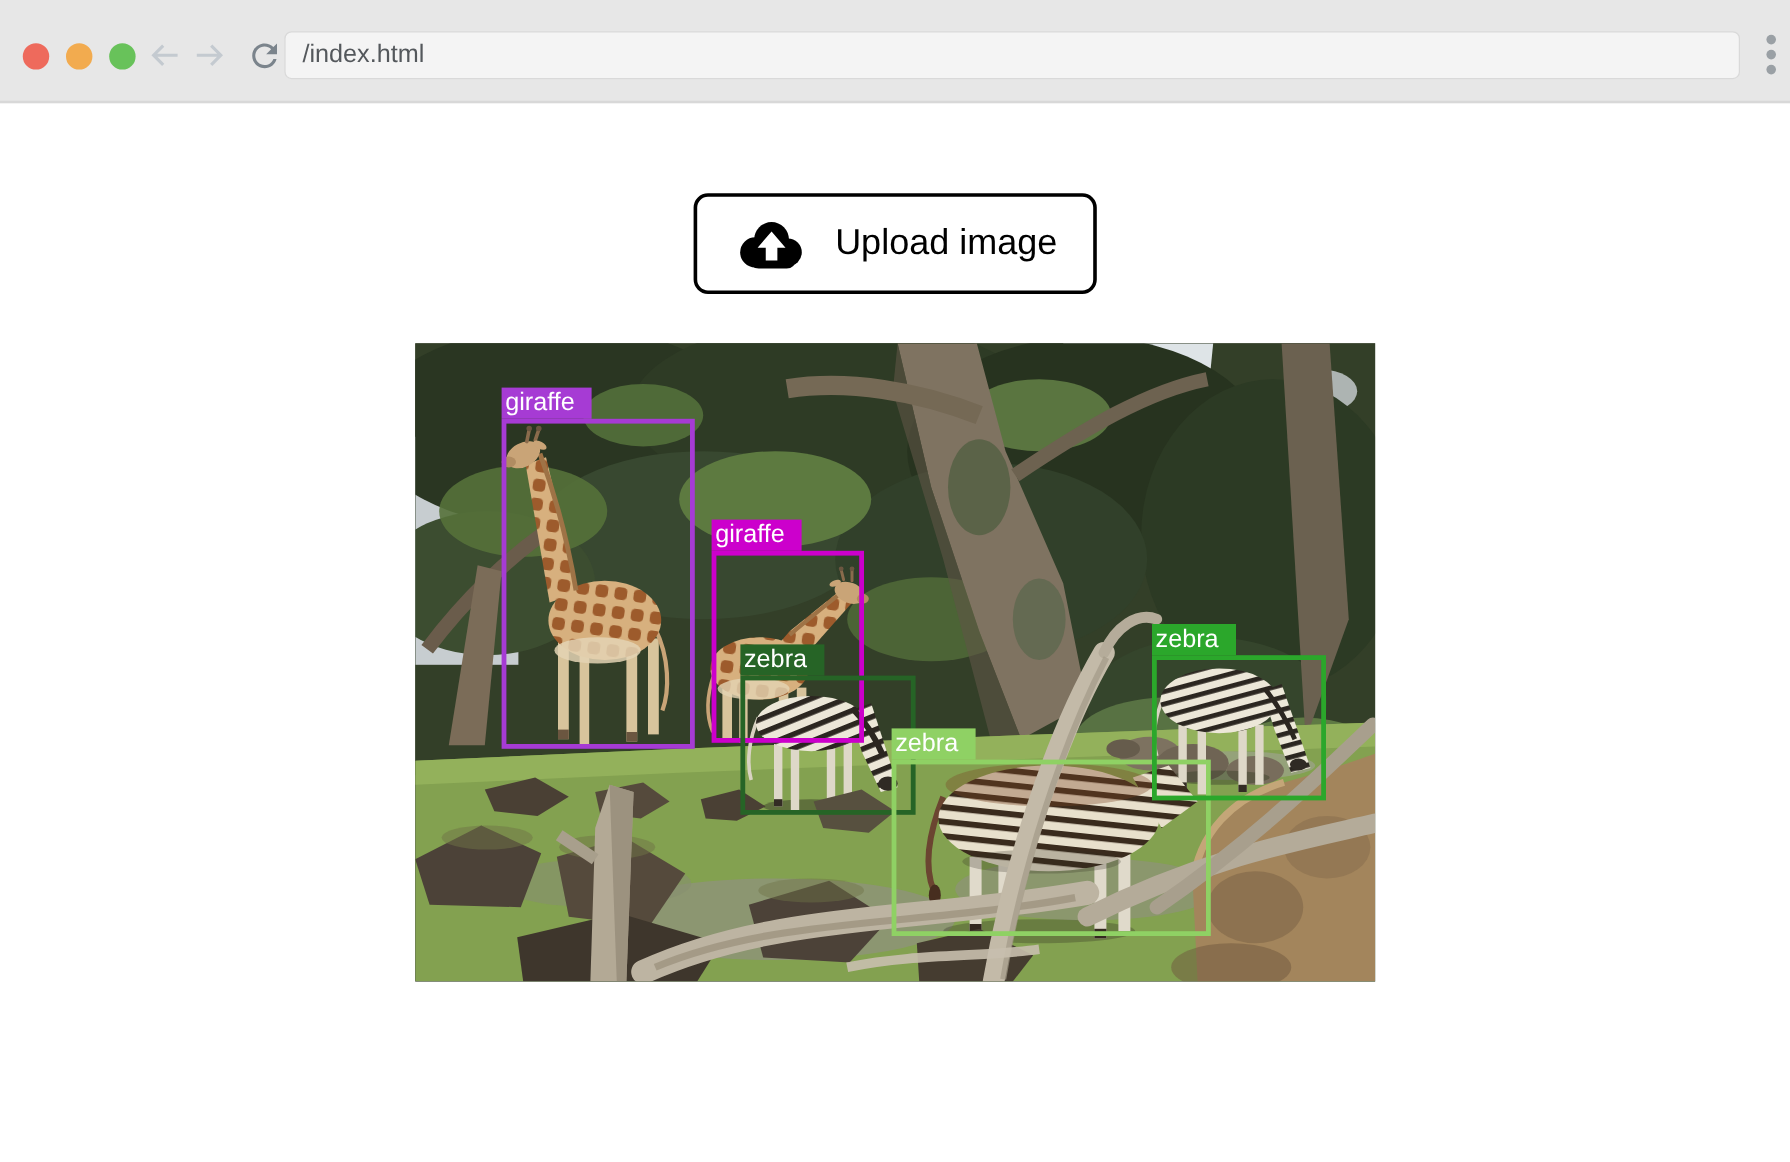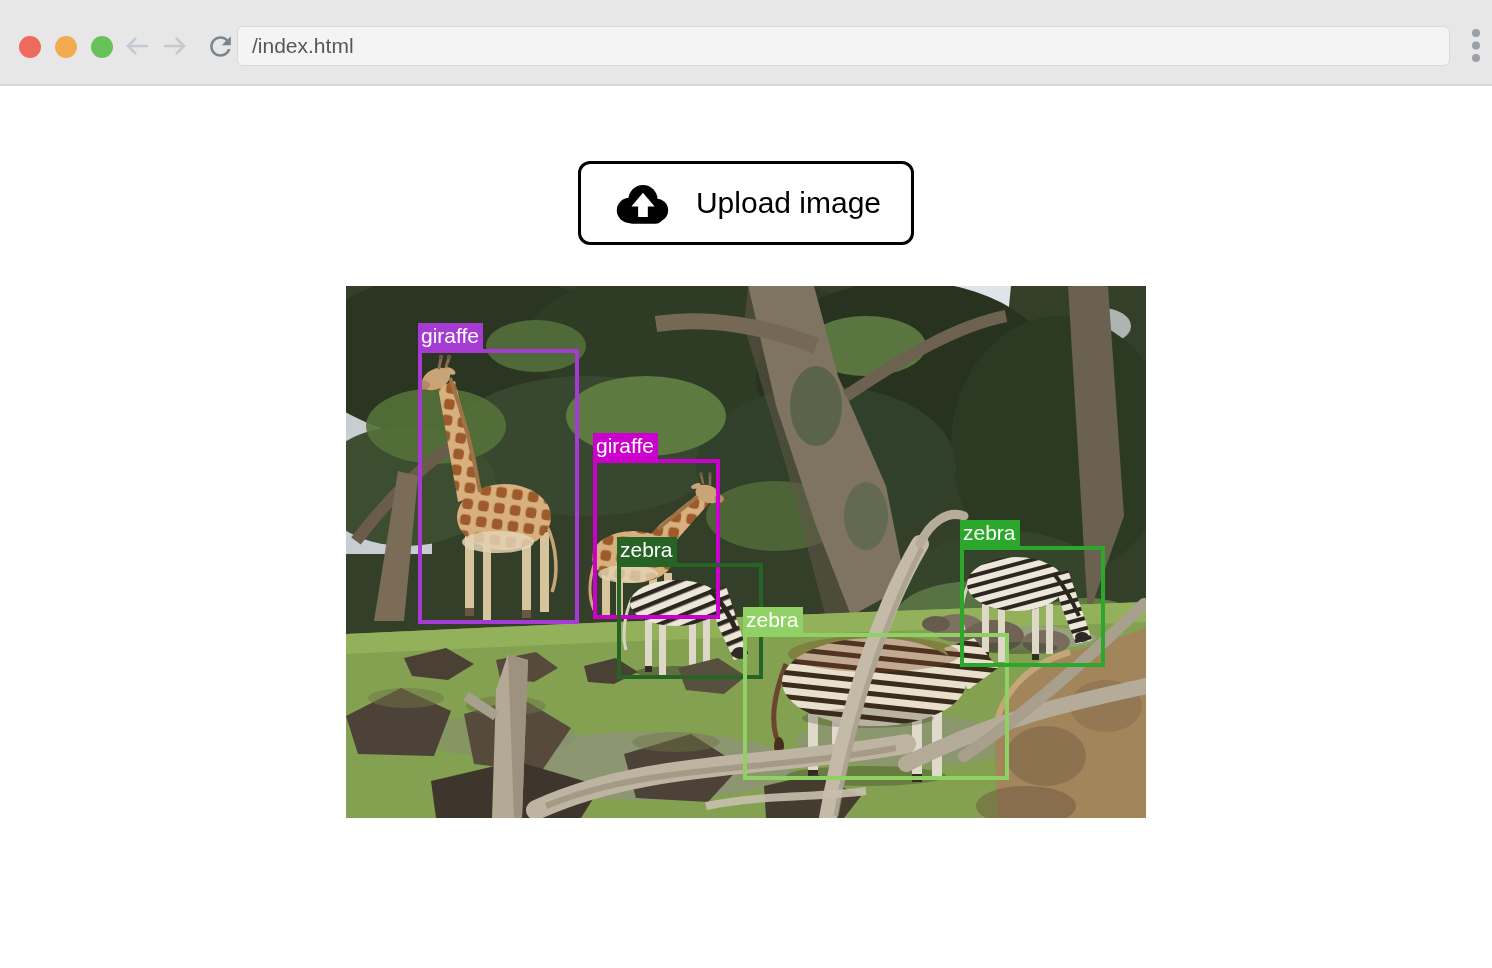--- a/index.html
+++ b/index.html
@@ -23,21 +23,21 @@
               border:3px solid #000;border-radius:12px;font-size:30px;cursor:pointer;
               font-family:"Liberation Sans","DejaVu Sans",sans-serif;}
   .upload-btn svg{display:block;}
 
   .photo{position:relative;width:800px;height:532px;margin:41px auto 0;overflow:hidden;background:#36422c;}
   .photo > svg{position:absolute;left:0;top:0;}
 
   
   .det-box{position:absolute;box-sizing:border-box;border:4px solid;}
   .det-label{position:absolute;left:-4px;bottom:100%;margin-bottom:4px;color:#fff;
-             font-size:21px;line-height:26px;padding:0 4px 0 3px;white-space:nowrap;}
+             font-size:21px;line-height:26px;padding:0 14px 0 3px;white-space:nowrap;}
 </style>
 </head>
 <body>
 
 <div class="window">
 
   <div class="chrome">
     <div class="lights">
         <span class="light" style="background: rgb(238, 106, 92);"></span>
         <span class="light" style="background: rgb(242, 171, 79);"></span>

